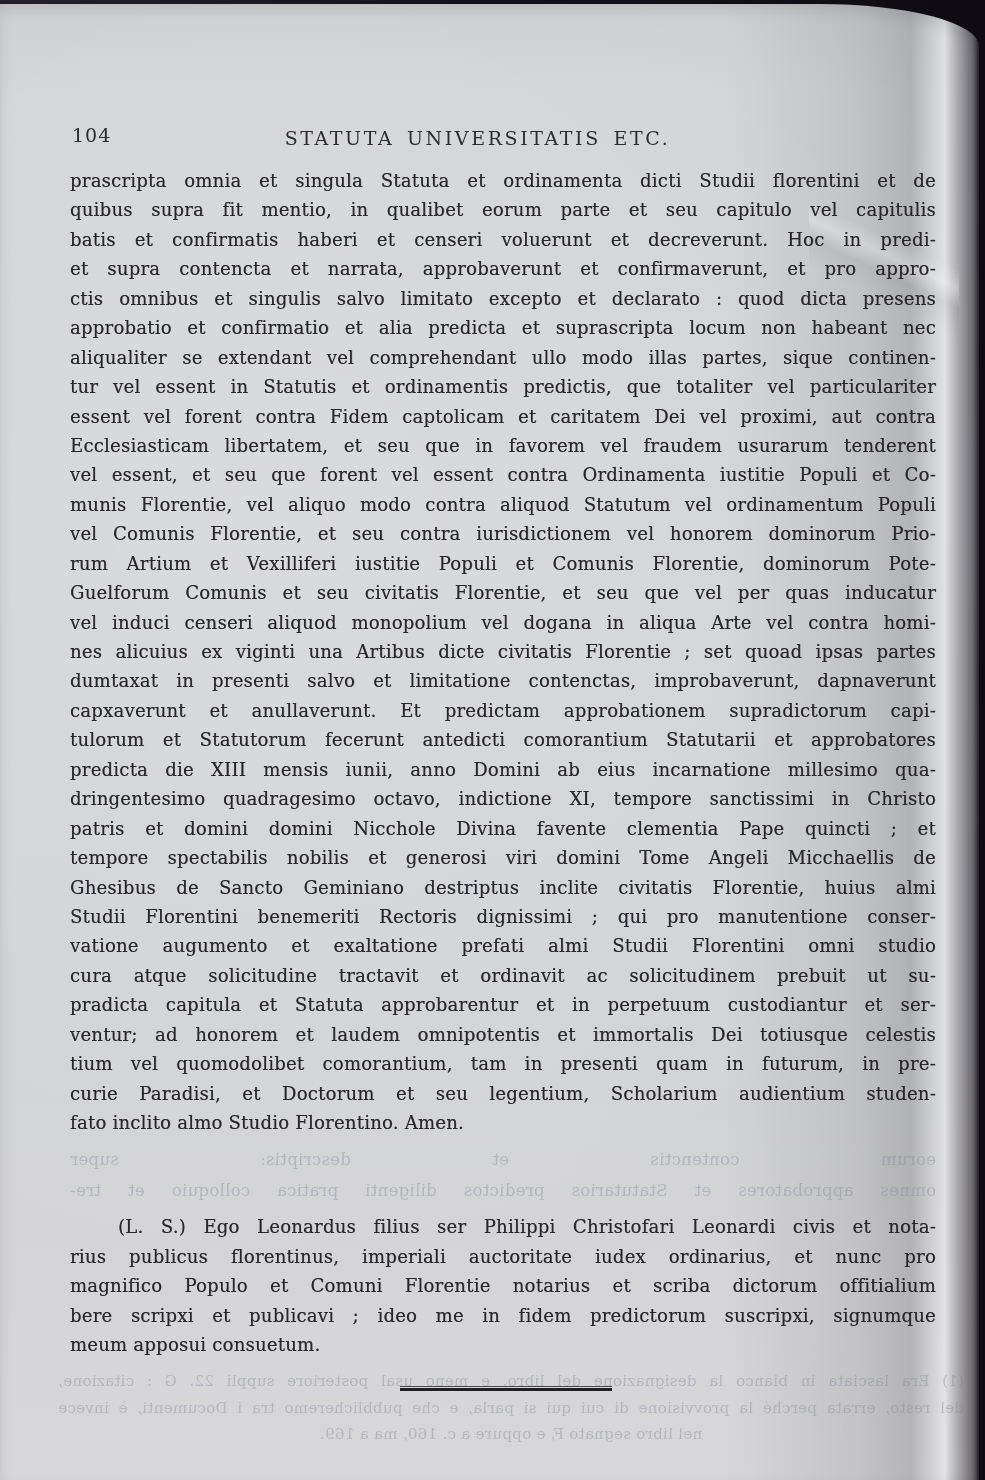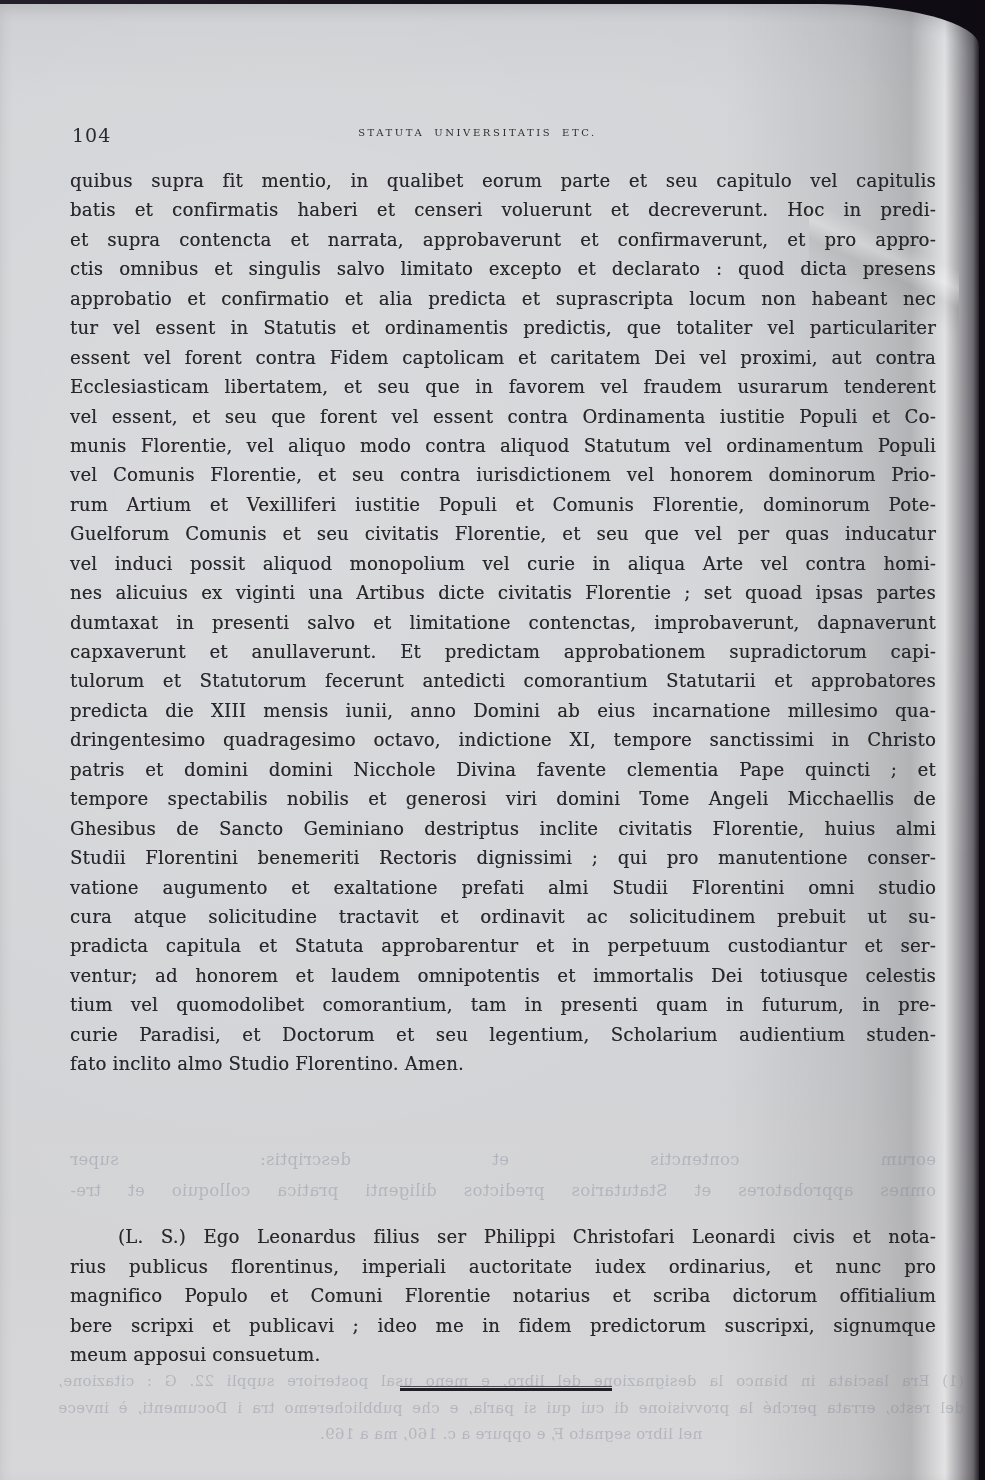--- a/index.html
+++ b/index.html
@@ -35,21 +35,21 @@
     pointer-events: none;
   }
   .header { position: absolute; left: 70px; right: 50px; top: 124px; height: 26px; color: #2c2a30; }
   .page-number {
     position: absolute; left: 2px; top: 0;
     font-size: 19px; letter-spacing: 1px;
   }
   .running-title {
     position: absolute; left: 70px; right: 120px; top: 3px;
     text-align: center;
-    font-size: 10px;
+    font-size: 19px;
     letter-spacing: 2.6px;
     word-spacing: 4px;
     color: #2e2c32;
   }
   .textblock {
     position: absolute;
     left: 70px;
     width: 866px;
     color: #28262c;
     font-size: 18px;
@@ -62,21 +62,21 @@
     height: 29.45px;
     line-height: 29.45px;
     text-align: justify;
     text-align-last: justify;
     text-justify: inter-word;
     white-space: normal;
     overflow: visible;
   }
   .para2 .line { height: 29.6px; line-height: 29.6px; }
   .para1 .line:last-child, .para2 .line:last-child { text-align-last: left; }
-  .para2 .line:first-child { text-indent: 48px; margin-top: 10px; }
+  .para2 .line:first-child { text-indent: 48px; }
 
   
   .bleed {
     position: absolute;
     color: #7e8496;
     transform: scaleX(-1);
     filter: blur(0.55px);
     opacity: 0.38;
     font-size: 16.5px;
     letter-spacing: 0.3px;
@@ -109,34 +109,36 @@
     <div class="page-number">104</div>
     <div class="running-title">STATUTA UNIVERSITATIS ETC.</div>
   </div>
 
   <div class="bleed bleed-mid">
       <div class="line">eorum contenctis et descriptis: super</div>
       <div class="line">omnes approbatores et Statutarios predictos diligenti pratica  colloquio  et tre-</div>
     </div>
 
   <div class="textblock para1">
+      <div class="line">prascripta omnia et singula Statuta et ordinamenta dicti Studii florentini et de</div>
       <div class="line">quibus supra fit mentio, in qualibet eorum parte et seu capitulo vel capitulis</div>
       <div class="line">batis et confirmatis haberi et censeri voluerunt et decreverunt. Hoc in predi-</div>
       <div class="line">et supra contencta et narrata, approbaverunt et confirmaverunt, et pro appro-</div>
       <div class="line">ctis omnibus et singulis salvo limitato excepto et declarato : quod dicta presens</div>
       <div class="line">approbatio et confirmatio et alia predicta et suprascripta locum non habeant nec</div>
+      <div class="line">aliqualiter se extendant vel comprehendant ullo modo illas partes, sique continen-</div>
       <div class="line">tur vel essent in Statutis et ordinamentis predictis, que totaliter vel particulariter</div>
       <div class="line">essent vel forent contra Fidem captolicam et caritatem Dei vel proximi, aut contra</div>
       <div class="line">Ecclesiasticam libertatem, et seu que in favorem vel fraudem usurarum tenderent</div>
       <div class="line">vel essent, et seu que forent vel essent contra Ordinamenta iustitie Populi et Co-</div>
       <div class="line">munis Florentie, vel aliquo modo contra aliquod Statutum vel ordinamentum Populi</div>
       <div class="line">vel Comunis Florentie, et seu contra iurisdictionem vel honorem dominorum Prio-</div>
       <div class="line">rum Artium et Vexilliferi iustitie Populi et Comunis Florentie, dominorum Pote-</div>
       <div class="line">Guelforum Comunis et seu civitatis Florentie, et seu que vel per quas inducatur</div>
-      <div class="line">vel induci possit aliquod monopolium vel curie in aliqua Arte vel contra homi-</div>
+      <div class="line">vel induci censeri aliquod monopolium vel dogana in aliqua Arte vel contra homi-</div>
       <div class="line">nes alicuius ex viginti una Artibus dicte civitatis Florentie ; set quoad ipsas partes</div>
       <div class="line">dumtaxat in presenti salvo et limitatione contenctas, improbaverunt, dapnaverunt</div>
       <div class="line">capxaverunt et anullaverunt. Et predictam approbationem  supradictorum capi-</div>
       <div class="line">tulorum et Statutorum fecerunt antedicti comorantium Statutarii et approbatores</div>
       <div class="line">predicta die XIII mensis iunii, anno Domini ab eius incarnatione millesimo qua-</div>
       <div class="line">dringentesimo quadragesimo octavo, indictione XI, tempore sanctissimi in Christo</div>
       <div class="line">patris et domini domini Nicchole Divina favente clementia Pape quincti ; et</div>
       <div class="line">tempore spectabilis nobilis et generosi viri domini Tome Angeli Micchaellis de</div>
       <div class="line">Ghesibus de Sancto Geminiano destriptus inclite civitatis Florentie, huius almi</div>
       <div class="line">Studii Florentini benemeriti Rectoris dignissimi ; qui pro manutentione conser-</div>

